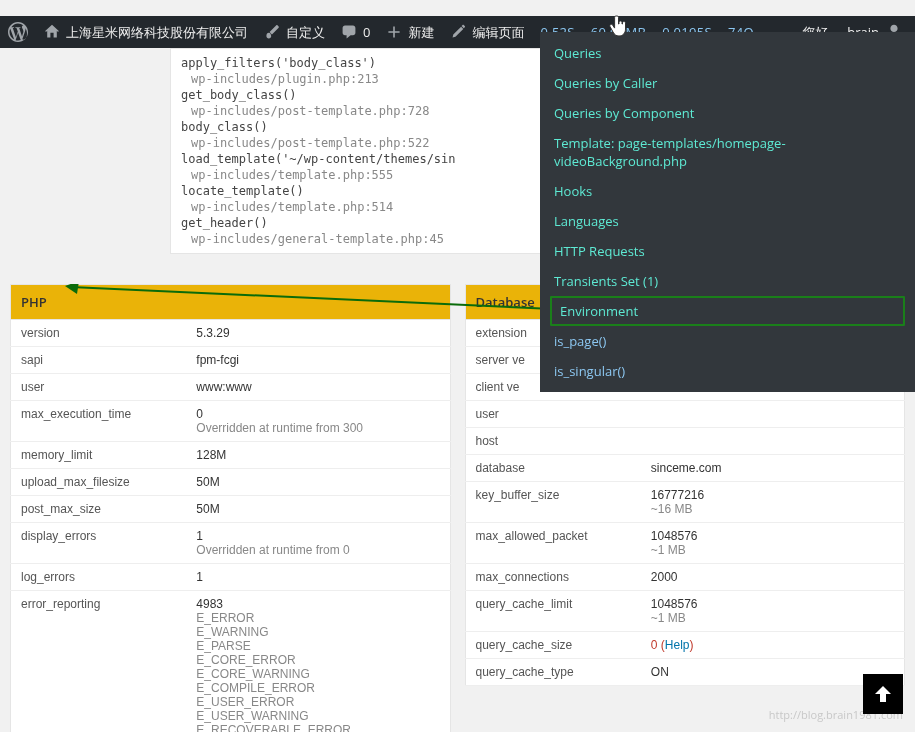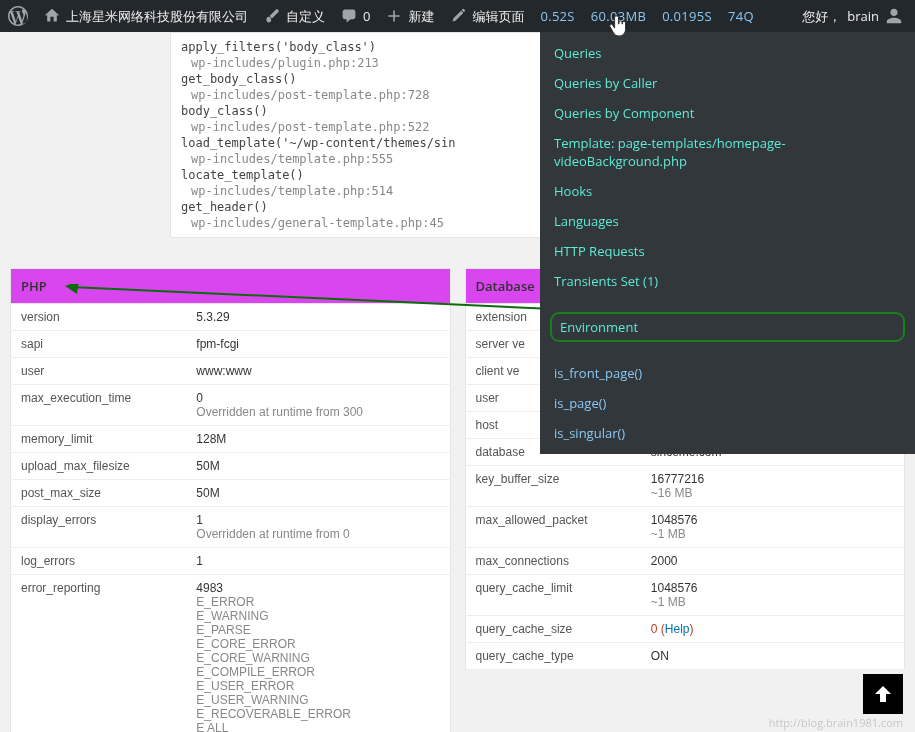--- a/index.html
+++ b/index.html
@@ -18,20 +18,21 @@
     .admin-bar {
       background: #23282d;
       height: 32px;
       display: flex;
       align-items: center;
       color: #eee;
       font-size: 13px;
       padding: 0 4px 0 0;
       position: relative;
       z-index: 50;
+      margin-top: 16px;
     }
     .ab-item {
       display: flex;
       align-items: center;
       height: 32px;
       padding: 0 8px;
       color: #eee;
       cursor: pointer;
       gap: 6px;
     }
@@ -52,23 +53,23 @@
       padding: 6px 0;
     }
     .dd-item {
       padding: 6px 14px;
       color: #5eead4;
       font-size: 13px;
       cursor: pointer;
     }
     .dd-item.highlight {
       border: 2px solid #1a7f1a;
-      margin: 16px 10px;
+      margin: 0 10px;
       padding: 4px 8px;
-      border-radius: 9px;
+      border-radius: 1px;
     }
     .dd-item.is-fn { color: #8cc7f1; }
 
     
     .content {
       padding: 0 10px 10px 10px;
       display: flex;
       gap: 14px;
       position: relative;
     }
@@ -88,21 +89,21 @@
     .stack-sub { padding: 1px 10px 1px 20px; color: #888; }
 
     table.info {
       width: 100%;
       border-collapse: collapse;
       background: #fff;
       border: 1px solid #e5e5e5;
       margin-bottom: 12px;
     }
     table.info th {
-      background: #d946ef;
+      background: #eab308;
       font-weight: 600;
       text-align: left;
       padding: 8px 10px;
       border-bottom: 1px solid #e5e5e5;
       font-size: 13px;
       color: #333;
     }
     table.info td {
       padding: 6px 10px;
       border-bottom: 1px solid #eee;
@@ -148,21 +149,21 @@
       display: flex;
       align-items: center;
       justify-content: center;
       z-index: 40;
     }
     .btt svg { fill: #fff; }
 
     .watermark {
       position: absolute;
       right: 12px;
-      bottom: 2px;
+      bottom: 10px;
       color: #c8c8c8;
       font-size: 11px;
       z-index: 30;
     }
   </style>
 </head>
 <body>
 
 <div class="admin-bar">
   <div class="ab-item logo">
@@ -217,21 +218,20 @@
 <div class="dropdown" id="dd">
     <div class="dd-item">Queries</div>
     <div class="dd-item">Queries by Caller</div>
     <div class="dd-item">Queries by Component</div>
     <div class="dd-item">Template: page-templates/homepage-videoBackground.php</div>
     <div class="dd-item">Hooks</div>
     <div class="dd-item">Languages</div>
     <div class="dd-item">HTTP Requests</div>
     <div class="dd-item">Transients Set (1)</div>
     <div class="dd-item highlight">Environment</div>
-    <div class="dd-item is-fn">is_front_page()</div>
     <div class="dd-item is-fn">is_page()</div>
     <div class="dd-item is-fn">is_singular()</div>
   </div>
 
 <svg class="cursor-ico" width="22" height="26" viewBox="0 0 22 26">
   <path d="M9 2c.8 0 1.5.7 1.5 1.5V10h.5V8.5c0-.8.7-1.5 1.5-1.5s1.5.7 1.5 1.5V10h.5V9c0-.8.7-1.5 1.5-1.5S17.5 8.2 17.5 9v6c0 4-2.5 7-6.5 7-3 0-4.5-1.5-6-4L2 12.5c-.4-.7-.1-1.6.6-2s1.6-.1 2 .6l2 3V3.5C6.6 2.7 7.3 2 8.1 2H9z" fill="#fff" stroke="#333" stroke-width="1"></path>
 </svg>
 
 <div class="stack-box" id="stackbox">
     <div class="stack-line">apply_filters('body_class')</div>

